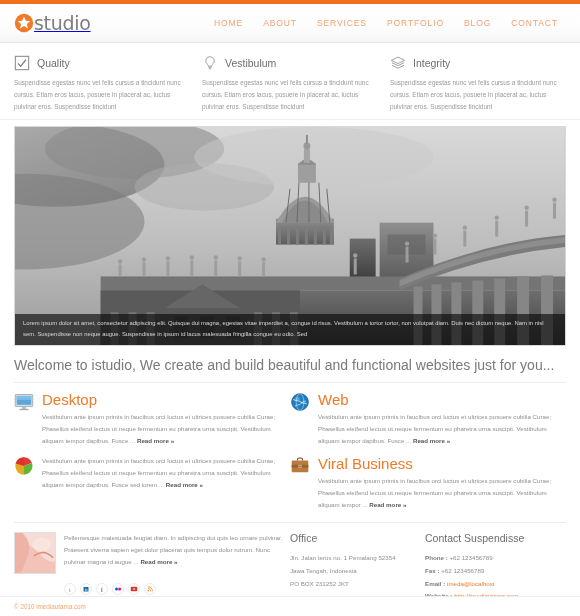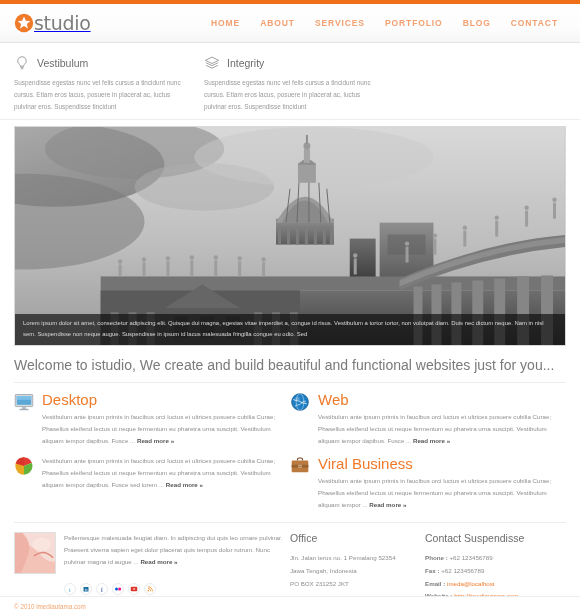--- a/index.html
+++ b/index.html
@@ -27,21 +27,20 @@
   .logo-mark { width: 20px; height: 20px; display:block; }
   .logo-text {
     font-size: 19px; color: #7d7d7d; letter-spacing: -0.3px;
     font-family: "DejaVu Sans", sans-serif; font-weight: 400;
   }
   .nav { margin-left: auto; display: flex; align-items: center; gap: 20px; padding-right: 8px;}
   .nav a {
     color: #f4a071; font-size: 8.5px; letter-spacing: 0.9px;
     text-decoration: none; text-transform: uppercase;
     font-family: "Liberation Sans", sans-serif;
-    font-weight: bold;
   }
 
   
   .features {
     display: flex; padding: 12px 14px 6px 14px; gap: 12px;
     border-bottom: 1px solid #eeeeee;
   }
   .feature { width: 178px; }
   .feature-head { display: flex; align-items: center; gap: 7px; margin-bottom: 6px; }
   .feature-icon { width: 16px; height: 16px; flex: 0 0 16px; }
@@ -132,20 +131,30 @@
       <a href="#">ABOUT</a>
       <a href="#">SERVICES</a>
       <a href="#">PORTFOLIO</a>
       <a href="#">BLOG</a>
       <a href="#">CONTACT</a>
     </div>
   </div>
 
   <div class="features">
 
+    <div class="feature">
+      <div class="feature-head">
+        <svg class="feature-icon" viewBox="0 0 24 24">
+          <rect x="2" y="2" width="20" height="20" fill="none" stroke="#8d8d8d" stroke-width="1.6"></rect>
+          <path d="M6 12.5l4 4.5 8-10" fill="none" stroke="#7a7a7a" stroke-width="2"></path>
+        </svg>
+        <span class="feature-title">Quality</span>
+      </div>
+      <div class="feature-body">Suspendisse egestas nunc vel felis cursus a tincidunt nunc cursus. Etiam eros lacus, posuere in placerat ac, luctus pulvinar eros. Suspendisse tincidunt</div>
+    </div>
 
     <div class="feature">
       <div class="feature-head">
         <svg class="feature-icon" viewBox="0 0 24 24">
           <path d="M12 2.5a6.4 6.4 0 0 0-3.7 11.6c.7.6 1.1 1.3 1.1 2.1v.6h5.2v-.6c0-.8.4-1.5 1.1-2.1A6.4 6.4 0 0 0 12 2.5z" fill="none" stroke="#9a9a9a" stroke-width="1.4"></path>
           <rect x="9.6" y="17.6" width="4.8" height="1.5" fill="#9a9a9a"></rect>
           <rect x="10.2" y="20" width="3.6" height="1.4" fill="#9a9a9a"></rect>
         </svg>
         <span class="feature-title">Vestibulum</span>
       </div>

